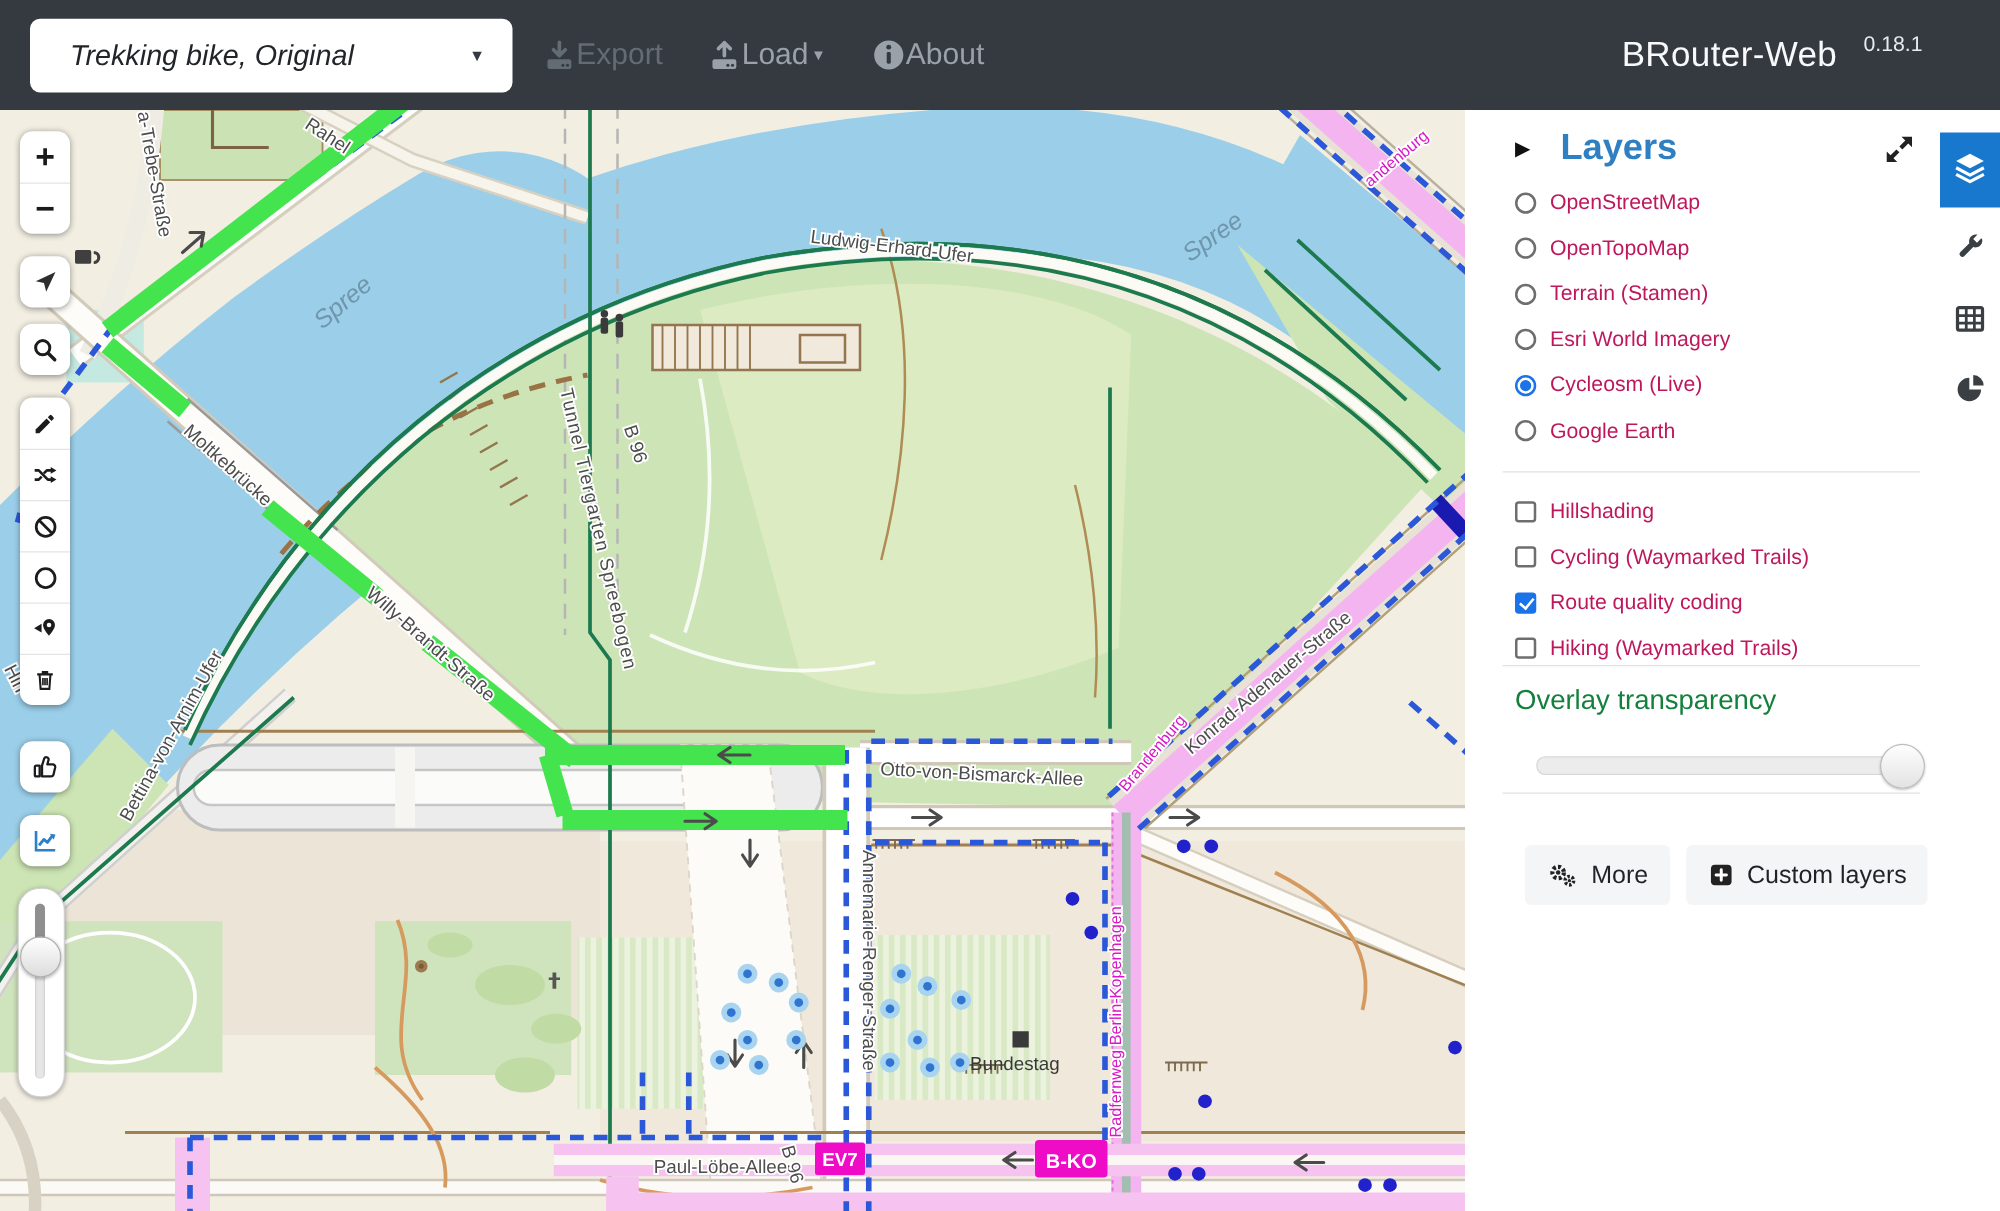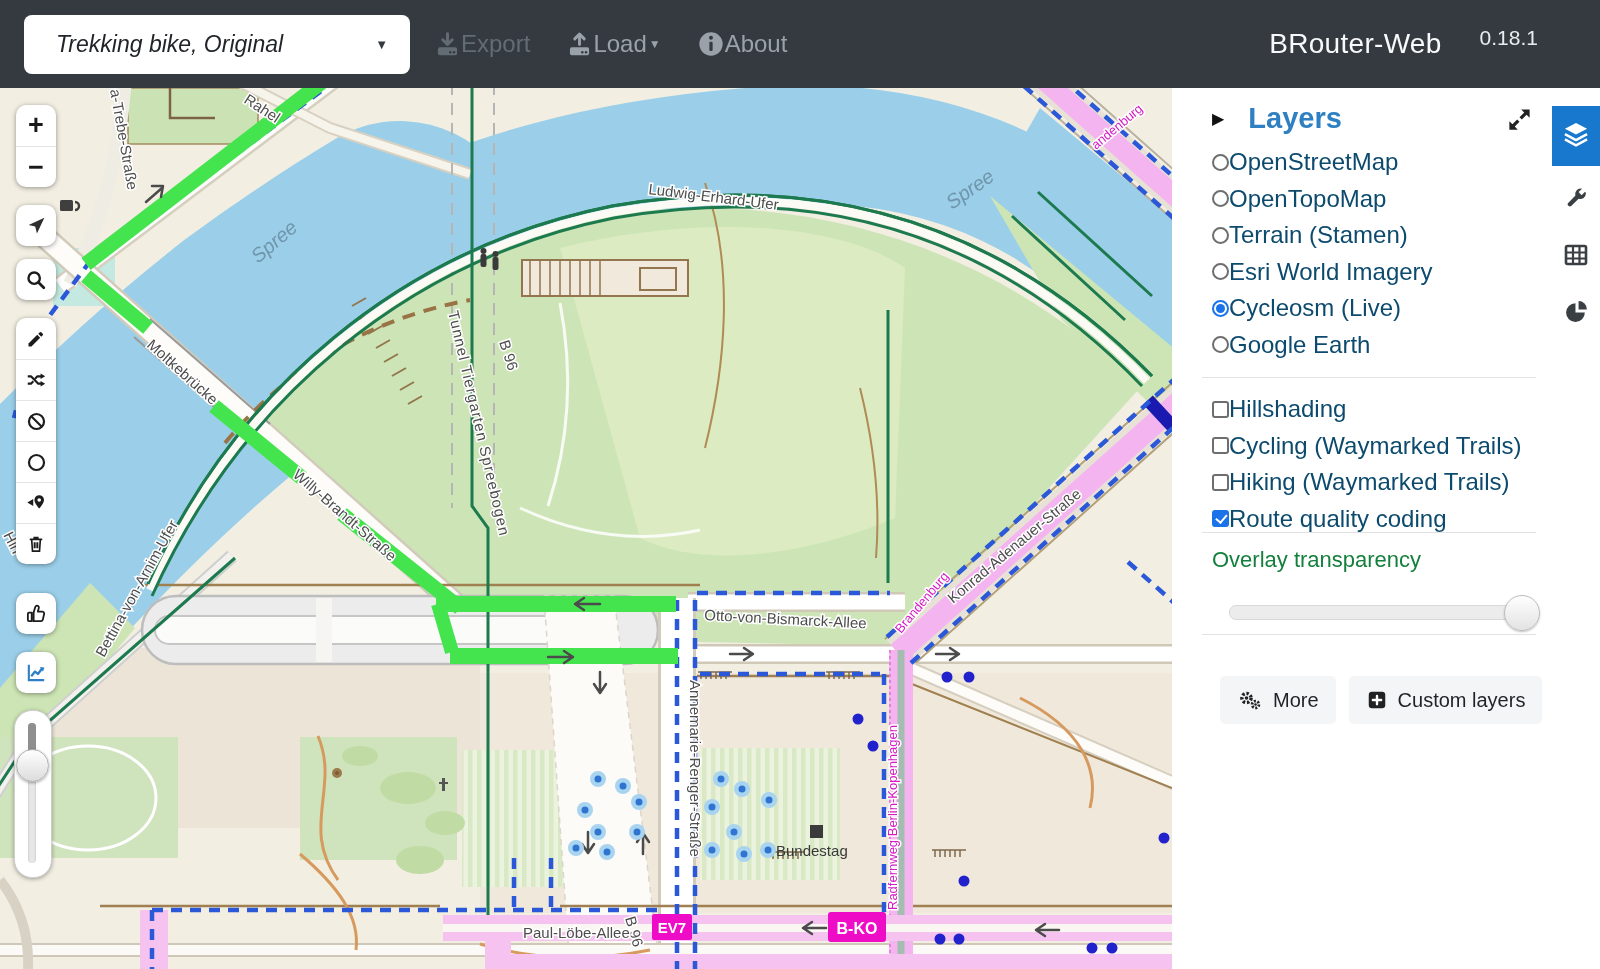--- a/index.html
+++ b/index.html
@@ -10,21 +10,21 @@
   .profile-select .val{font-size:23px;color:#212529;flex:1;font-style:italic;}
   .profile-select .caret{color:#343a40;font-size:13px;}
   .nav-links{display:flex;align-items:center;margin-left:24px;gap:36px;}
   .nav-item{display:flex;align-items:center;font-size:24px;cursor:pointer;}
   .nav-item.disabled{color:#646c73;cursor:default;}
   .nav-item.normal{color:#9aa1a8;}
   .nav-item svg{display:block;}
   .nav-item .mini-caret{font-size:12px;margin-left:2px;}
   .brand-wrap{margin-left:auto;margin-right:62px;color:#f8f9fa;display:flex;align-items:flex-start;justify-content:center;}
   .brand{font-size:28px;letter-spacing:.3px;}
-  .brand-version{font-size:21px;margin-left:18px;margin-top:-2px;color:#e9ecef;padding-left:20px;}
+  .brand-version{font-size:17px;margin-left:1px;margin-top:-2px;color:#e9ecef;padding-left:20px;}
   
   .main{position:absolute;top:88px;left:0;width:1600px;height:881px;display:flex;}
   .map-wrap{position:relative;width:1172px;height:881px;overflow:hidden;background:#f2eee2;}
   .map-wrap svg{display:block;}
   
   .ctl{position:absolute;left:16px;width:40px;background:#fff;border-radius:10px;box-shadow:0 1px 5px rgba(0,0,0,.4);overflow:hidden;z-index:10;}
   .ctl .btn{width:40px;height:41px;display:flex;align-items:center;justify-content:center;cursor:pointer;box-sizing:border-box;}
   .ctl .btn + .btn{border-top:1px solid #e4e4e4;}
   .ctl .btn svg{display:block;}
   .plusminus{top:17px;}
@@ -52,21 +52,21 @@
   .opt-list{position:absolute;left:40px;right:20px;}
   .radio-list{top:56px;}
   .check-list{top:303px;}
   .opt-row{height:36.5px;display:flex;align-items:center;cursor:pointer;}
   .radio{width:17px;height:17px;border:2px solid #6e6e6e;border-radius:50%;box-sizing:border-box;position:relative;flex:0 0 auto;}
   .radio.on{border-color:#1a73e8;}
   .radio.on::after{content:"";position:absolute;left:2px;top:2px;right:2px;bottom:2px;background:#1a73e8;border-radius:50%;}
   .cb{width:17px;height:17px;border:2px solid #6e6e6e;border-radius:3px;box-sizing:border-box;position:relative;flex:0 0 auto;}
   .cb.on{background:#1a73e8;border-color:#1a73e8;}
   .cb.on::after{content:"";position:absolute;left:4px;top:0px;width:4.5px;height:9px;border:solid #fff;border-width:0 2.4px 2.4px 0;transform:rotate(40deg);}
-  .opt-row .olabel{font-size:24px;color:#0c4a6e;white-space:nowrap;}
+  .opt-row .olabel{font-size:17px;color:#be185d;margin-left:11px;white-space:nowrap;}
   .pdivider{position:absolute;left:30px;right:16px;height:1px;background:#e2e2e2;}
   .transp-label{position:absolute;left:40px;top:459px;font-size:22px;color:#15803d;}
   .hslider{position:absolute;left:57px;top:517px;width:306px;height:13px;background:#ececec;border:1px solid #d8d8d8;border-radius:7px;cursor:pointer;}
   .hslider .hhandle{position:absolute;right:-4px;top:-11px;width:34px;height:34px;border-radius:50%;background:linear-gradient(#fefefe,#e3e3e3);border:1px solid #bdbdbd;box-shadow:0 1px 2px rgba(0,0,0,.25);}
   .panel-buttons{position:absolute;left:48px;top:588px;display:flex;gap:13px;}
   .pbtn{height:48px;background:#f4f5f6;border-radius:5px;display:flex;align-items:center;gap:10px;padding:0 17px;font-size:20px;color:#1f2328;cursor:pointer;white-space:nowrap;}
   .pbtn svg{display:block;}
   
   text{font-family:"Liberation Sans",sans-serif;}
   .stlbl{fill:#4d4d4d;stroke:#ffffff;stroke-width:3px;paint-order:stroke;font-size:15px;}
@@ -554,26 +554,26 @@
       <div class="opt-list check-list" style="position:absolute;top:303px;">
         <div class="opt-row">
             <span class="cb"></span>
             <span class="olabel">Hillshading</span>
           </div>
         <div class="opt-row">
             <span class="cb"></span>
             <span class="olabel">Cycling (Waymarked Trails)</span>
           </div>
         <div class="opt-row">
+            <span class="cb on"></span>
+            <span class="olabel">Route quality coding</span>
+          </div>
+        <div class="opt-row">
             <span class="cb"></span>
             <span class="olabel">Hiking (Waymarked Trails)</span>
-          </div>
-        <div class="opt-row">
-            <span class="cb on"></span>
-            <span class="olabel">Route quality coding</span>
           </div>
       </div>
 
       <div class="pdivider" style="top:444px;"></div>
 
       <div class="transp-label">Overlay transparency</div>
       <div class="hslider">
         <div class="hhandle"></div>
       </div>
 

